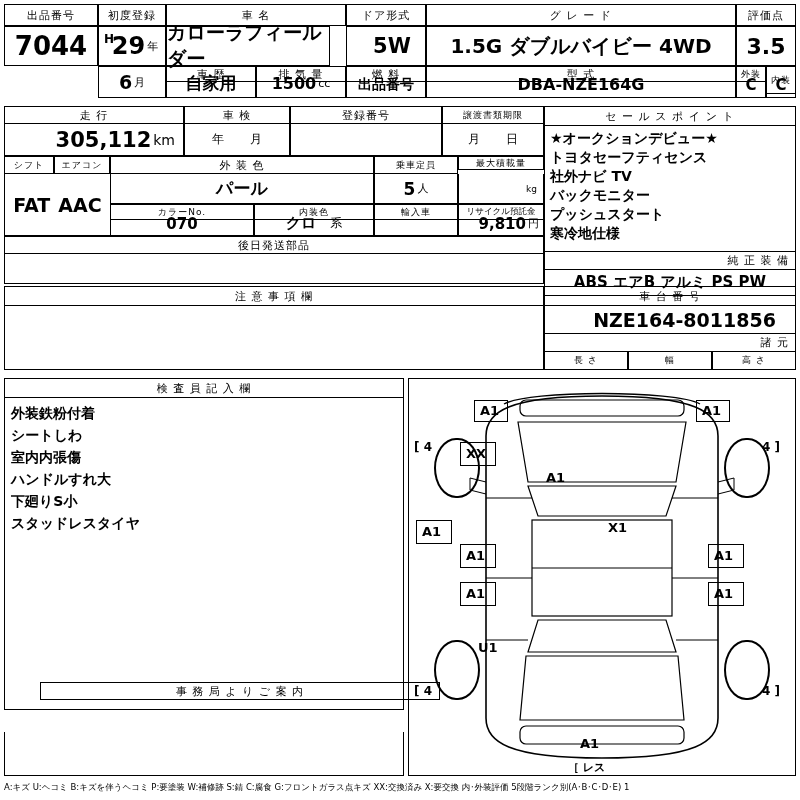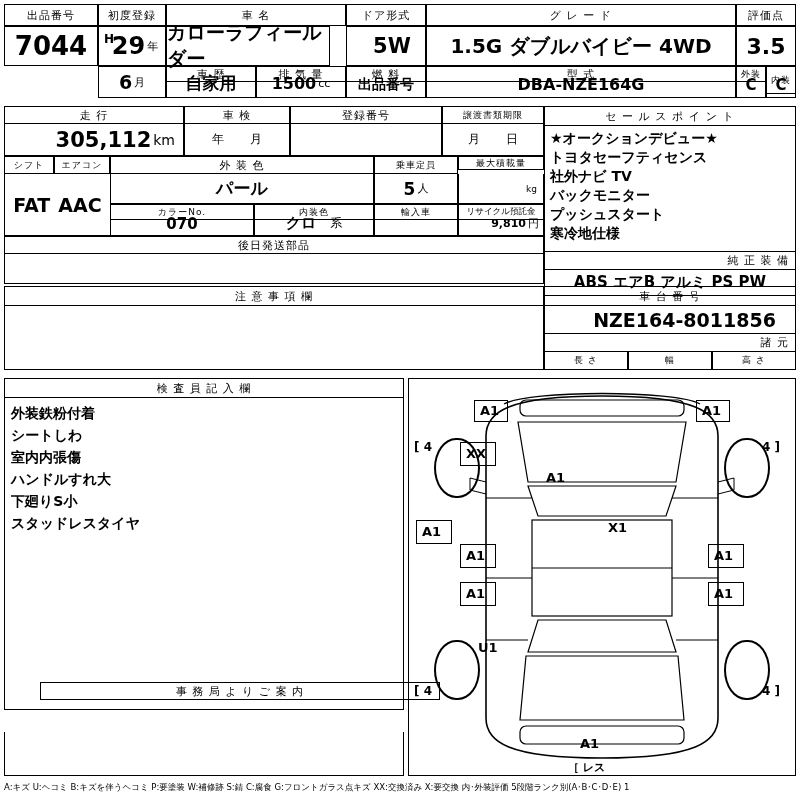--- a/index.html
+++ b/index.html
@@ -219,21 +219,21 @@
   </div>
   <div class="bx" style="left:254px;top:220px;width:120px;height:16px;border-top:none;">
     <div class="center" style="margin-top:-4px;">
       <span style="font-size:15px;font-weight:bold;">クロ</span>
       <span style="font-size:12px;margin-left:14px;">系</span>
     </div>
   </div>
   <div class="bx" style="left:374px;top:220px;width:84px;height:16px;border-top:none;"></div>
   <div class="bx" style="left:458px;top:220px;width:86px;height:16px;border-top:none;">
     <div class="center" style="justify-content:flex-end;padding-right:4px;margin-top:-4px;">
-      <span style="font-size:11px;font-weight:bold;">9,810</span>
+      <span style="font-size:15px;font-weight:bold;">9,810</span>
       <span class="unit tiny">円</span>
     </div>
   </div>
 
   <div class="bx" style="left:4px;top:236px;width:540px;height:18px;">
     <div class="lbl">後日発送部品</div>
   </div>
   <div class="bx" style="left:4px;top:254px;width:540px;height:30px;border-top:none;"></div>
 
   <div class="bx" style="left:4px;top:286px;width:540px;height:20px;">

